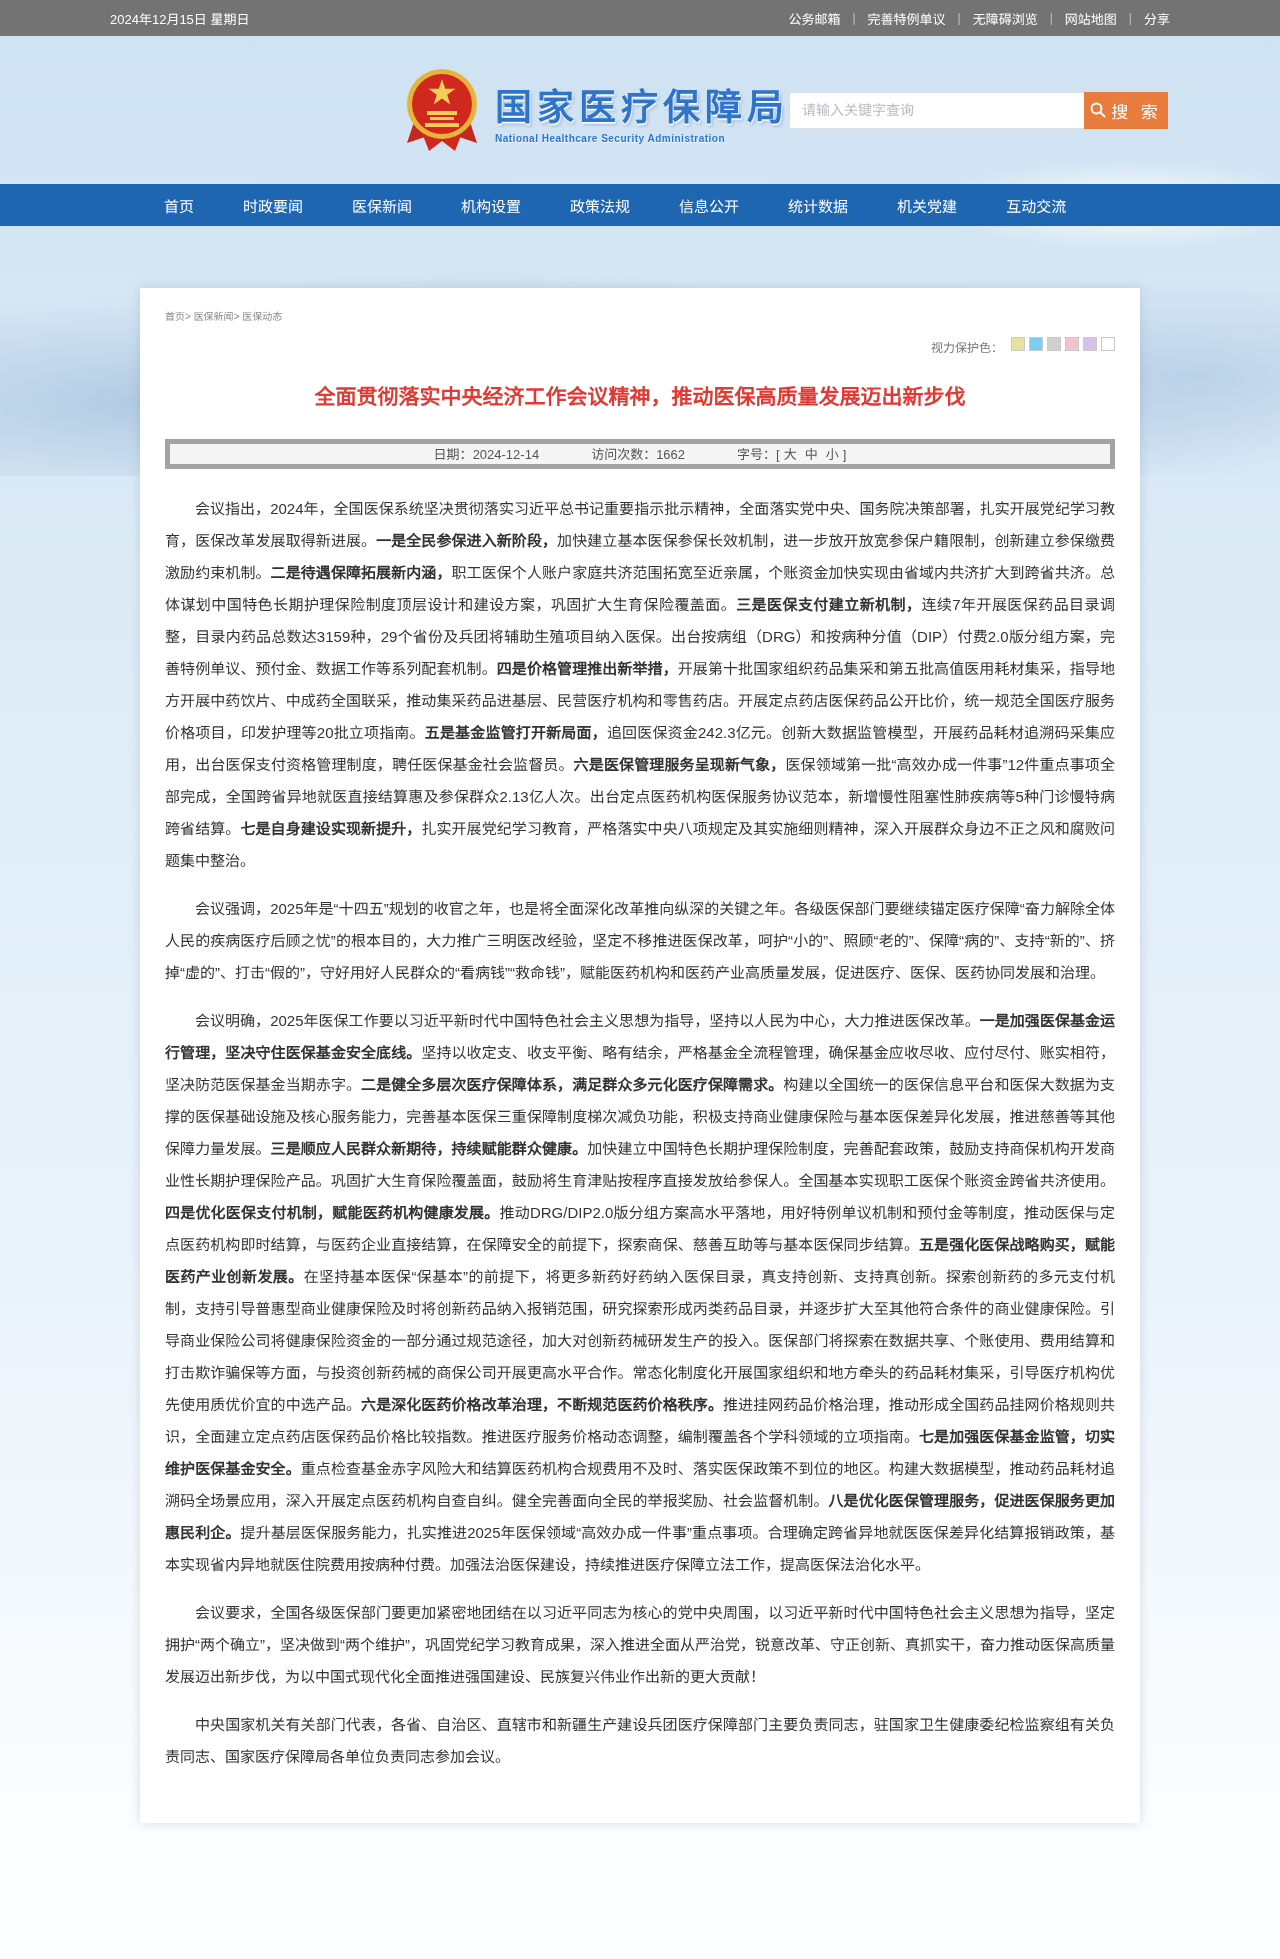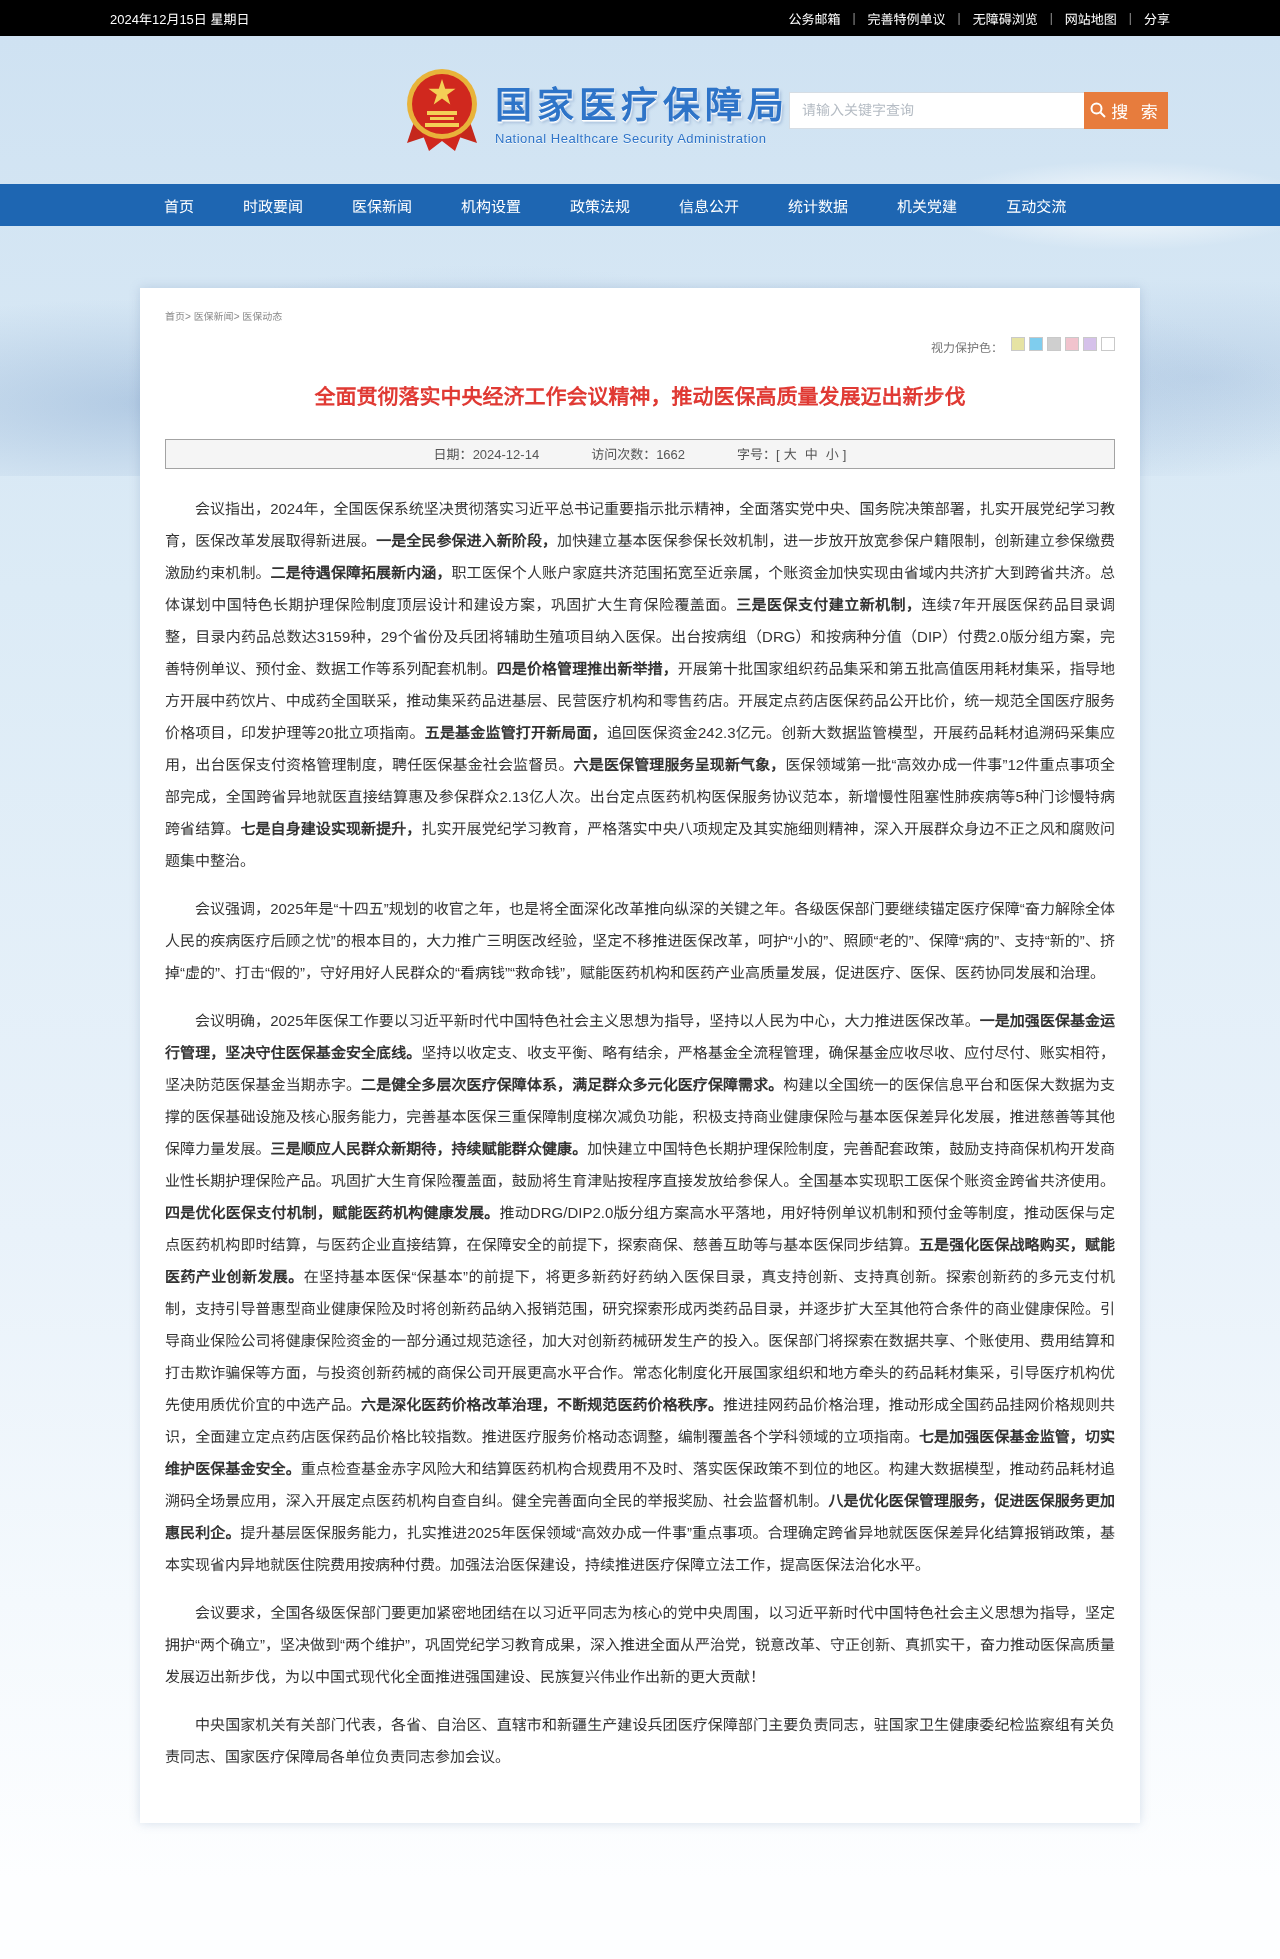--- a/index.html
+++ b/index.html
@@ -5,21 +5,21 @@
   * { margin:0; padding:0; box-sizing:border-box; }
   body {
     font-family: "Liberation Sans", "DejaVu Sans", sans-serif;
     background:#fdfeff;
     width:1280px;
     margin:0 auto;
     color:#333;
   }
   
   .topbar {
-    height:36px; background:#000000; color:#fff;
+    height:36px; background:#737373; color:#fff;
     display:flex; align-items:center; justify-content:space-between;
     padding:0 110px; font-size:13px;
   }
   .topbar-links { display:flex; align-items:center; }
   .topbar-links a { color:#fff; text-decoration:none; font-size:13px; }
   .topbar-sep { color:rgba(255,255,255,.55); margin:0 12px; font-size:12px; }
   
   .hero { position:relative; background:linear-gradient(180deg,#cfe2f2 0%, #dcebf6 30%, #e9f2fa 65%, #f4f9fd 85%, #fdfeff 100%); }
   .mountains {
     position:absolute; left:0; right:0; top:110px; height:330px; pointer-events:none;
@@ -36,21 +36,21 @@
     padding:7px 112px;
   }
   .brand { display:flex; align-items:center; }
   .emblem { width:74px; height:86px; margin-right:16px; flex:0 0 auto; }
   .brand-text .site-title {
     font-size:37px; font-weight:bold; color:#2e74c8; letter-spacing:5px;
     text-shadow:0 1px 0 #fff, 1px 2px 1px rgba(255,255,255,.75), 2px 3px 3px rgba(70,110,170,.35);
     white-space:nowrap;
   }
   .brand-text .site-subtitle {
-    font-size:13px; font-weight:normal; color:#2e74c8; margin-top:2px; letter-spacing:.5px;
+    font-size:10px; font-weight:bold; color:#2e74c8; margin-top:2px; letter-spacing:.5px;
     text-shadow:0 1px 0 rgba(255,255,255,.8);
   }
   .search-box { display:flex; height:37px; }
   .search-input {
     width:295px; height:37px; border:1px solid #d6dde4; border-right:none;
     padding:0 12px; font-size:14px; color:#404040; outline:none; background:#fff;
     font-family:"Liberation Sans","DejaVu Sans",sans-serif;
   }
   .search-input::placeholder { color:#b5bcc4; }
   .search-btn {
@@ -77,21 +77,21 @@
   .eyecare-row { display:flex; justify-content:flex-end; align-items:center; margin-top:14px; height:18px; }
   .eyecare-label { font-size:12px; color:#777; margin-right:4px; }
   .swatch { width:14px; height:14px; border:1px solid #c9c9c9; margin-left:4px; cursor:pointer; display:inline-block; }
   .art-title {
     margin-top:26px; text-align:center; color:#e03a34; font-size:21px; font-weight:bold; line-height:1.5;
   }
   .art-subtitle {
     margin-top:26px; text-align:center; color:#e03a34; font-size:19px; font-weight:bold;
   }
   .meta-bar {
-    margin-top:26px; background:#f5f5f5; border:1px solid #a3a3a3;
+    margin-top:26px; background:#f5f5f5; border:5px solid #a3a3a3;
     height:30px; display:flex; align-items:center; justify-content:center;
     font-size:13px; color:#555;
   }
   .meta-bar .meta-item { margin:0 26px; }
   .meta-size a { color:#555; text-decoration:none; margin:0 4px; cursor:pointer; }
   .article-body { padding-top:24px; }
   .article-body p {
     font-size:15px; line-height:32px; color:#333; text-align:justify;
     text-indent:2em; margin-bottom:16px;
   }

